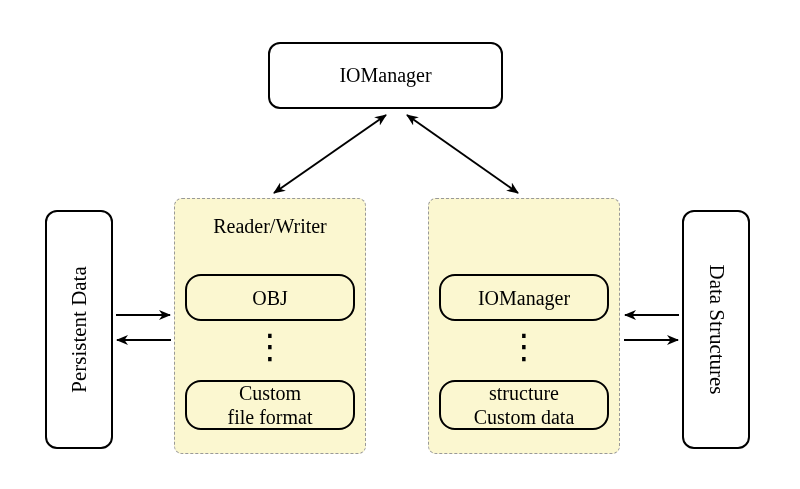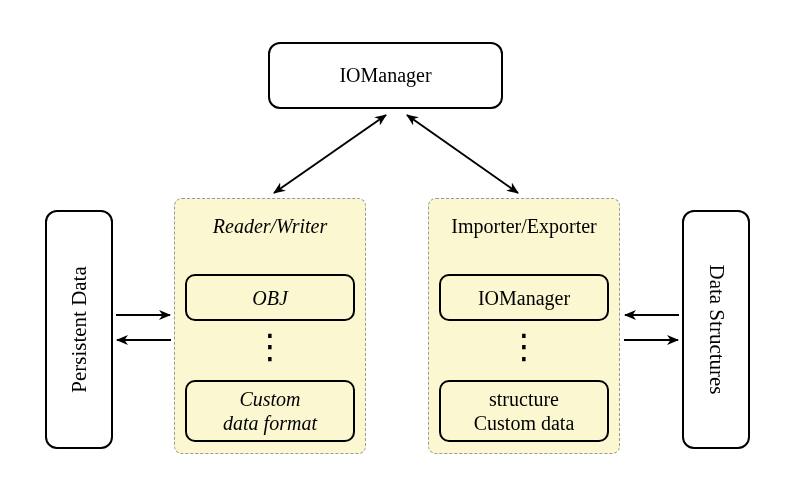--- a/index.html
+++ b/index.html
@@ -33,36 +33,36 @@
   .side-box.right{left:682px;top:210px;height:239px;}
   .rot-ccw{transform:rotate(-90deg);white-space:nowrap;font-size:21px;}
   .rot-cw{transform:rotate(90deg);white-space:nowrap;font-size:21px;}
 
   .container{
     position:absolute;box-sizing:border-box;top:198px;width:192px;height:256px;
     background:var(--container-fill);
     border:1.5px dashed var(--container-border);
     border-radius:8px;
   }
-  .container.left{left:174px;font-style:italic;}
+  .container.left{left:174px;}
   .container.right{left:428px;}
 
   .ctitle{
     position:absolute;top:14px;left:0;right:0;
     text-align:center;font-size:20px;line-height:26px;
   }
   .inner{
     position:absolute;left:10px;right:10px;box-sizing:border-box;
     background:var(--container-fill);
-    border:2.5px solid var(--box-border);border-radius:10px;
+    border:2.5px solid var(--box-border);border-radius:16px;
     display:flex;flex-direction:column;align-items:center;justify-content:center;
     font-size:20px;line-height:24px;text-align:center;
   }
   .inner.top{top:75px;height:47px;}
-  .inner.bottom{top:181px;height:62px;}
+  .inner.bottom{top:181px;height:50px;}
   .dots{
     position:absolute;left:0;right:0;top:128px;height:40px;
     display:flex;align-items:center;justify-content:center;
     font-family:"DejaVu Sans",sans-serif;font-size:34px;line-height:0.75;
     color:var(--text);
   }
 </style>
 </head>
 <body>
 
@@ -97,26 +97,25 @@
   <div class="container left">
     <div class="ctitle">Reader/Writer</div>
     <div class="inner top">
       <span>OBJ</span>
     </div>
     <div class="dots">
       <span>⋮</span>
     </div>
     <div class="inner bottom">
       <span>Custom</span>
-      <span>data format</span>
+      <span>file format</span>
     </div>
   </div>
 
   <div class="container right">
-    <div class="ctitle">Importer/Exporter</div>
     <div class="inner top">
       <span>IOManager</span>
     </div>
     <div class="dots">
       <span>⋮</span>
     </div>
     <div class="inner bottom">
       <span>structure</span>
       <span>Custom data</span>
     </div>

